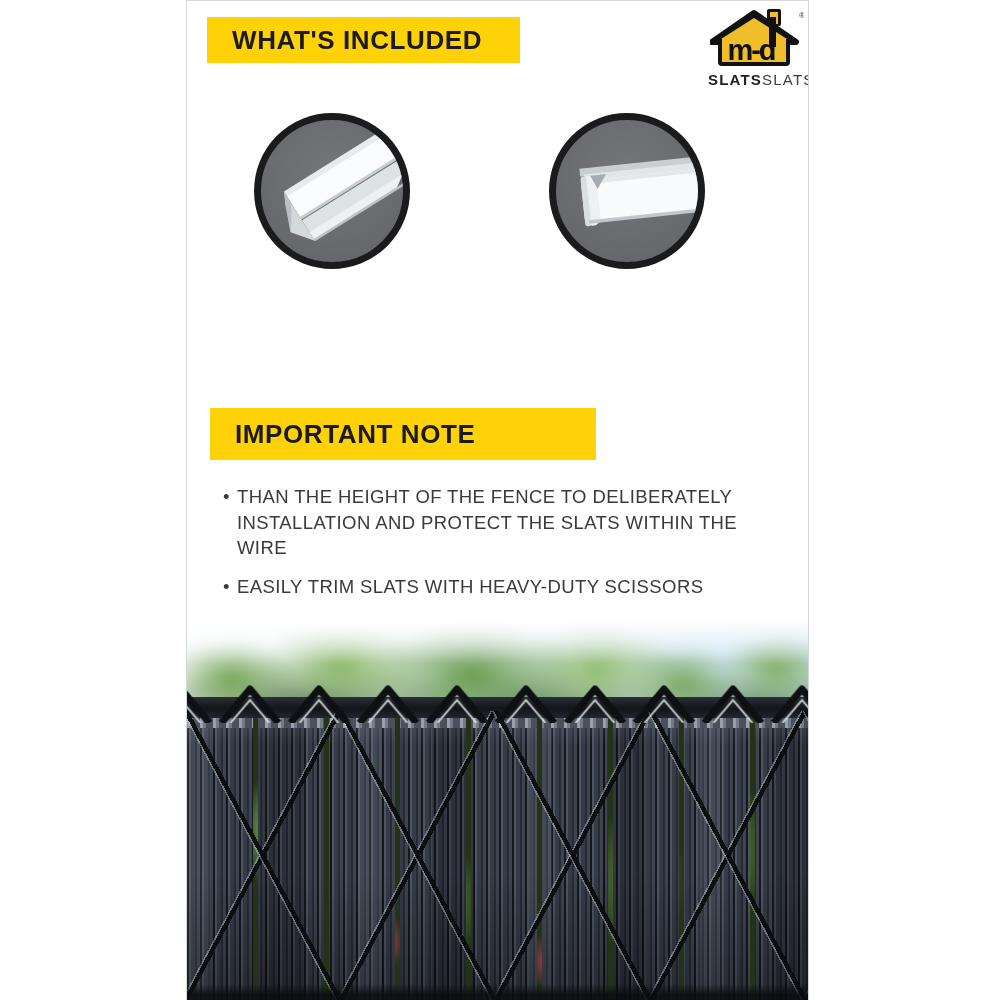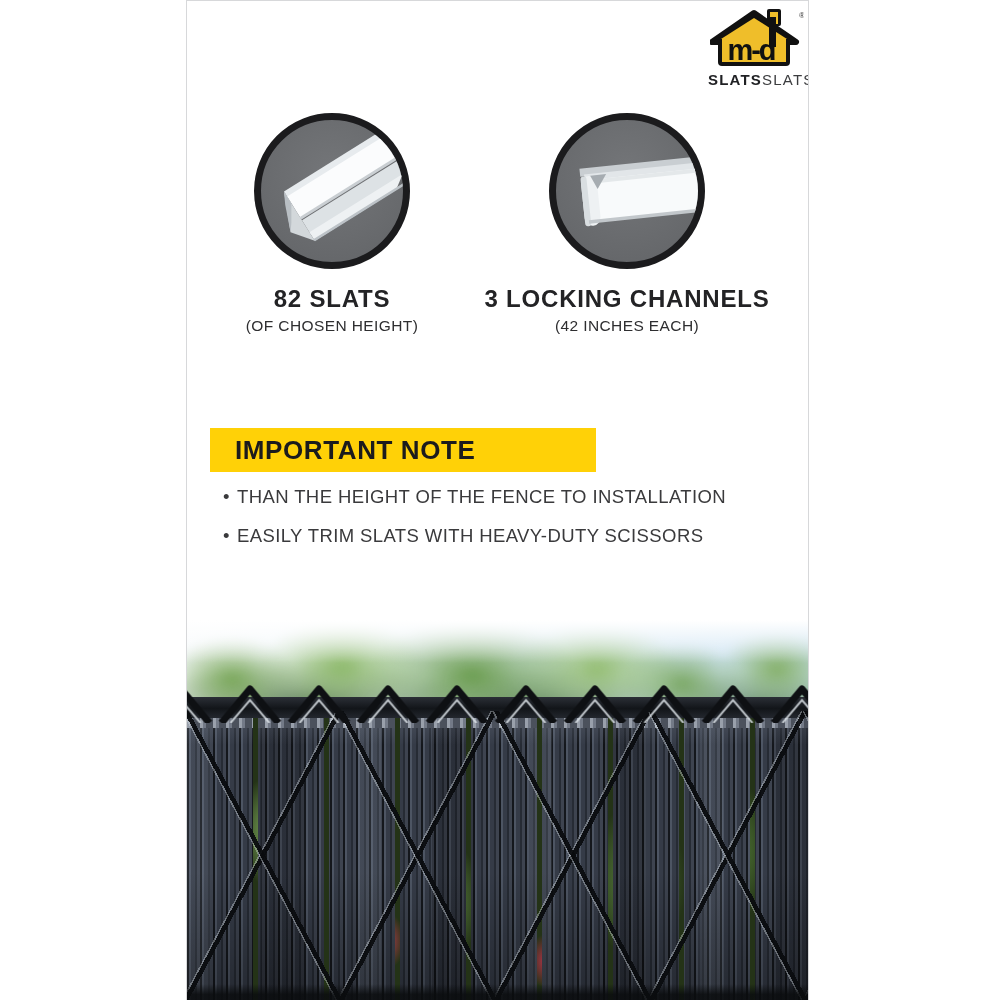--- a/index.html
+++ b/index.html
@@ -7,21 +7,21 @@
        font-family:"Liberation Sans", sans-serif;}
   .card{position:absolute;left:186px;top:0;width:623px;height:1000px;
         background:#fff;border-left:1px solid #d7d8da;border-right:1px solid #d7d8da;
         border-top:1px solid #d7d8da;box-sizing:border-box;overflow:hidden;}
 
   
   .banner{position:absolute;background:#FFD107;display:flex;align-items:center;}
   .banner span{font-weight:700;color:#1b1b1d;font-size:26px;letter-spacing:.6px;
                padding-left:25px;white-space:nowrap;}
   .banner-included{left:20px;top:16px;width:313px;height:46px;}
-  .banner-note{left:23px;top:427px;width:386px;height:44px;}
+  .banner-note{left:23px;top:407px;width:386px;height:52px;}
 
   
   .logo{position:absolute;left:521px;top:8px;width:97px;text-align:center;}
   .logo svg{display:block;margin:0 auto;}
   .wordmark{margin-top:4px;font-size:15px;letter-spacing:1.2px;color:#202124;white-space:nowrap;}
   .wordmark b{font-weight:700;}
   .wordmark span{font-weight:400;color:#3c3d3f;}
 
   
   .circle{position:absolute;width:142px;height:142px;border-radius:50%;
@@ -88,20 +88,23 @@
       repeating-linear-gradient(62deg, rgba(0,0,0,0) 0 131px, rgba(228,236,242,.35) 131px 132.5px, rgba(9,11,14,.93) 132.5px 137px),
       repeating-linear-gradient(118deg, rgba(0,0,0,0) 0 131px, rgba(228,236,242,.35) 131px 132.5px, rgba(9,11,14,.93) 132.5px 137px);}
   .bottom-shade{position:absolute;left:0;right:0;bottom:0;height:16px;z-index:6;
     background:linear-gradient(180deg, rgba(10,12,14,0), rgba(10,12,14,.85) 65%);}
 </style>
 </head>
 <body>
 
 <div class="card">
 
+  <div class="banner banner-included">
+    <span>WHAT'S INCLUDED</span>
+  </div>
 
   <div class="logo">
     <svg width="94" height="58" viewBox="0 0 94 58">
       <polygon points="2,33 44,4 86,33" fill="#111" stroke="#111" stroke-width="6" stroke-linejoin="round"></polygon>
       <rect x="57" y="0" width="14" height="17" rx="2" fill="#111"></rect>
       <rect x="8" y="26" width="72" height="31" rx="4" fill="#111"></rect>
       <polygon points="11,30 44,9 77,30" fill="#EFBE2A"></polygon>
       <rect x="12" y="30" width="64" height="23" fill="#EFBE2A"></rect>
       <rect x="60" y="3" width="8" height="12" fill="#EFBE2A"></rect>
       <rect x="59" y="8" width="7" height="30" fill="#111"></rect>
@@ -134,38 +137,31 @@
         <rect x="34" y="56" width="136" height="42" fill="#f8fafb"></rect>
         <rect x="34" y="56" width="136" height="4" fill="#e4e8ea"></rect>
         <rect x="26" y="52" width="16" height="50" rx="8" fill="#eef1f3"></rect>
         <rect x="26" y="52" width="6" height="50" rx="3" fill="#d9dee1"></rect>
         <polygon points="36,52 52,52 42,66" fill="#a6acb1"></polygon>
         <rect x="30" y="96" width="140" height="3.5" fill="#c2c7cb"></rect>
       </g>
     </svg>
   </div>
 
-  <div class="caption caption-1">
-    <div class="cap-title">82 SLATS</div>
-    <div class="cap-sub">(OF CHOSEN HEIGHT)</div>
-  </div>
-  <div class="caption caption-2">
-    <div class="cap-title">3 LOCKING CHANNELS</div>
-    <div class="cap-sub">(42 INCHES EACH)</div>
-  </div>
 
   <div class="banner banner-note">
     <span>IMPORTANT NOTE</span>
   </div>
 
   <div class="note">
     <div class="bullet">
       <span class="dot">•</span>
       <div class="lines">
-        <div>THAN THE HEIGHT OF THE FENCE TO INSTALLATION</div>
+        <div>THAN THE HEIGHT OF THE FENCE TO DELIBERATELY</div>
+        <div>INSTALLATION AND PROTECT THE SLATS WITHIN THE WIRE</div>
       </div>
     </div>
     <div class="bullet">
       <span class="dot">•</span>
       <div class="lines">
         <div>EASILY TRIM SLATS WITH HEAVY-DUTY SCISSORS</div>
       </div>
     </div>
   </div>
 

